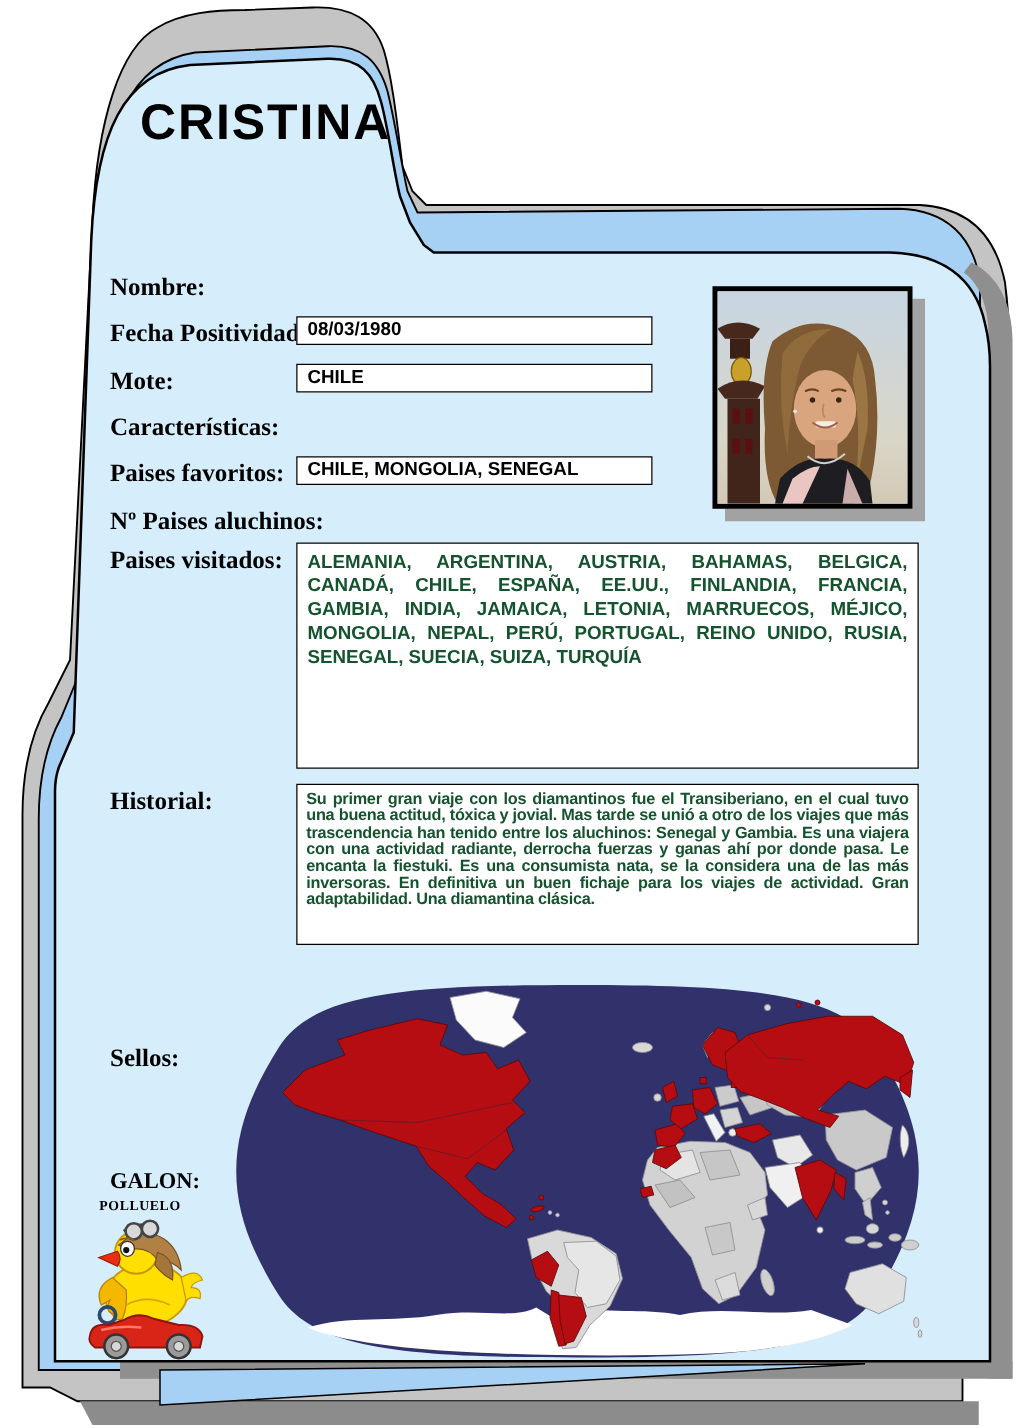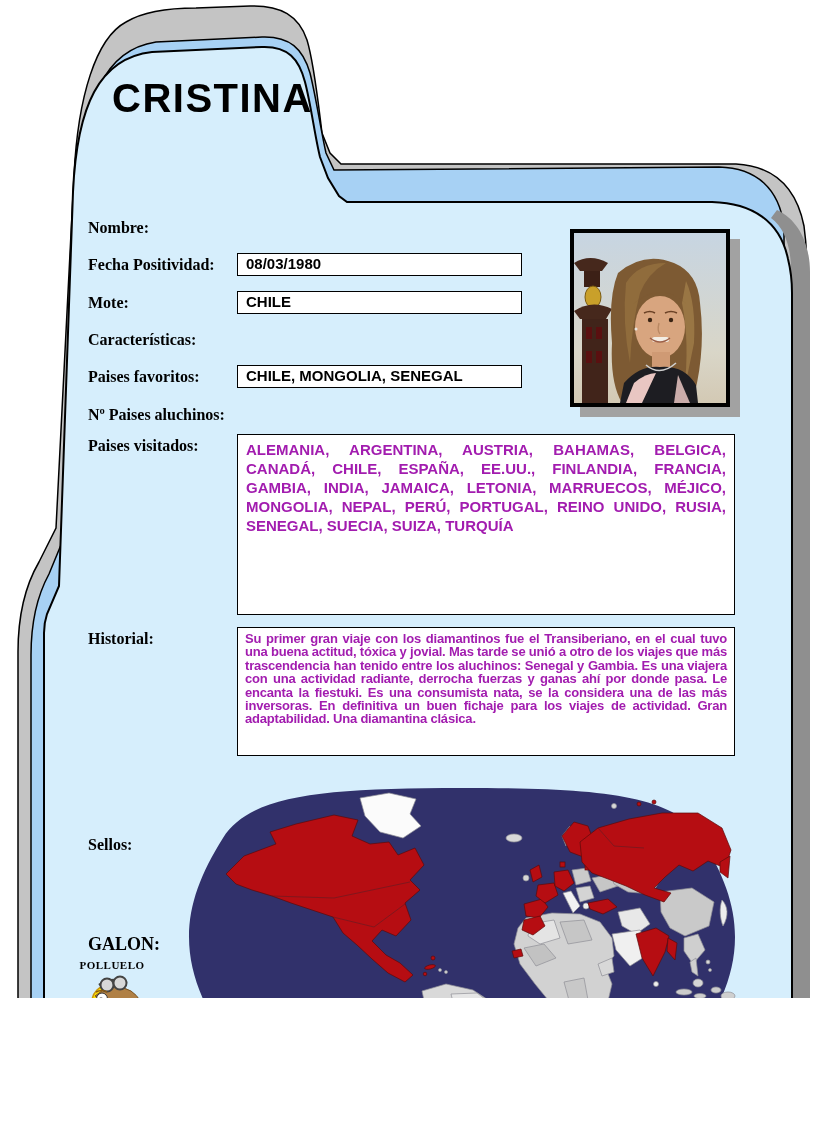--- a/index.html
+++ b/index.html
@@ -1,27 +1,27 @@
 <!DOCTYPE html>
 <html><head>
 <meta charset="utf-8">
 <style>
   html,body{margin:0;padding:0;background:#ffffff;}
-  .canvas{position:relative;width:826px;height:998px;background:#ffffff;overflow:hidden;
+  .canvas{position:relative;width:826px;height:1142px;background:#ffffff;overflow:hidden;
           font-family:"Liberation Sans",sans-serif;}
   .bg-svg{position:absolute;left:0;top:0;}
   .title{position:absolute;left:112px;top:76px;font-family:"Liberation Sans",sans-serif;
          font-weight:bold;font-size:40px;letter-spacing:1.5px;color:#000;}
   .flabel{position:absolute;left:88px;width:150px;font-family:"Liberation Serif",serif;
-          font-weight:bold;font-size:16px;color:#000;white-space:nowrap;}
+          font-weight:bold;font-size:20px;color:#000;white-space:nowrap;}
   .fbox{position:absolute;left:237px;width:285px;height:23px;background:#fff;
         border:1.5px solid #000;box-sizing:border-box;font-weight:bold;font-size:15px;
         line-height:20px;padding-left:8px;color:#000;overflow:hidden;}
   .bigbox{position:absolute;left:237px;width:498px;background:#fff;border:1.5px solid #000;
-          box-sizing:border-box;font-weight:bold;color:#a21caf;text-align:justify;overflow:hidden;}
+          box-sizing:border-box;font-weight:bold;color:#14532d;text-align:justify;overflow:hidden;}
   #box-paises{top:434px;height:181px;font-size:15px;line-height:19px;padding:5px 8px;}
   #box-historial{top:627px;height:129px;font-size:13px;line-height:13.4px;
                  letter-spacing:-0.2px;padding:4px 7px;}
   .photo-frame{position:absolute;left:570px;top:229px;width:152px;height:170px;
                border:4px solid #000;box-shadow:10px 10px 0 0 #a2a2a2;background:#ccd8e2;}
   .map-wrap{position:absolute;left:184px;top:786px;width:556px;height:303px;}
   .badge-text{position:absolute;left:66px;top:959px;width:92px;text-align:center;
               font-family:"Liberation Serif",serif;font-weight:bold;font-size:11px;
               letter-spacing:0.5px;color:#000;}
   .chick-wrap{position:absolute;left:56px;top:972px;width:122px;height:116px;}

